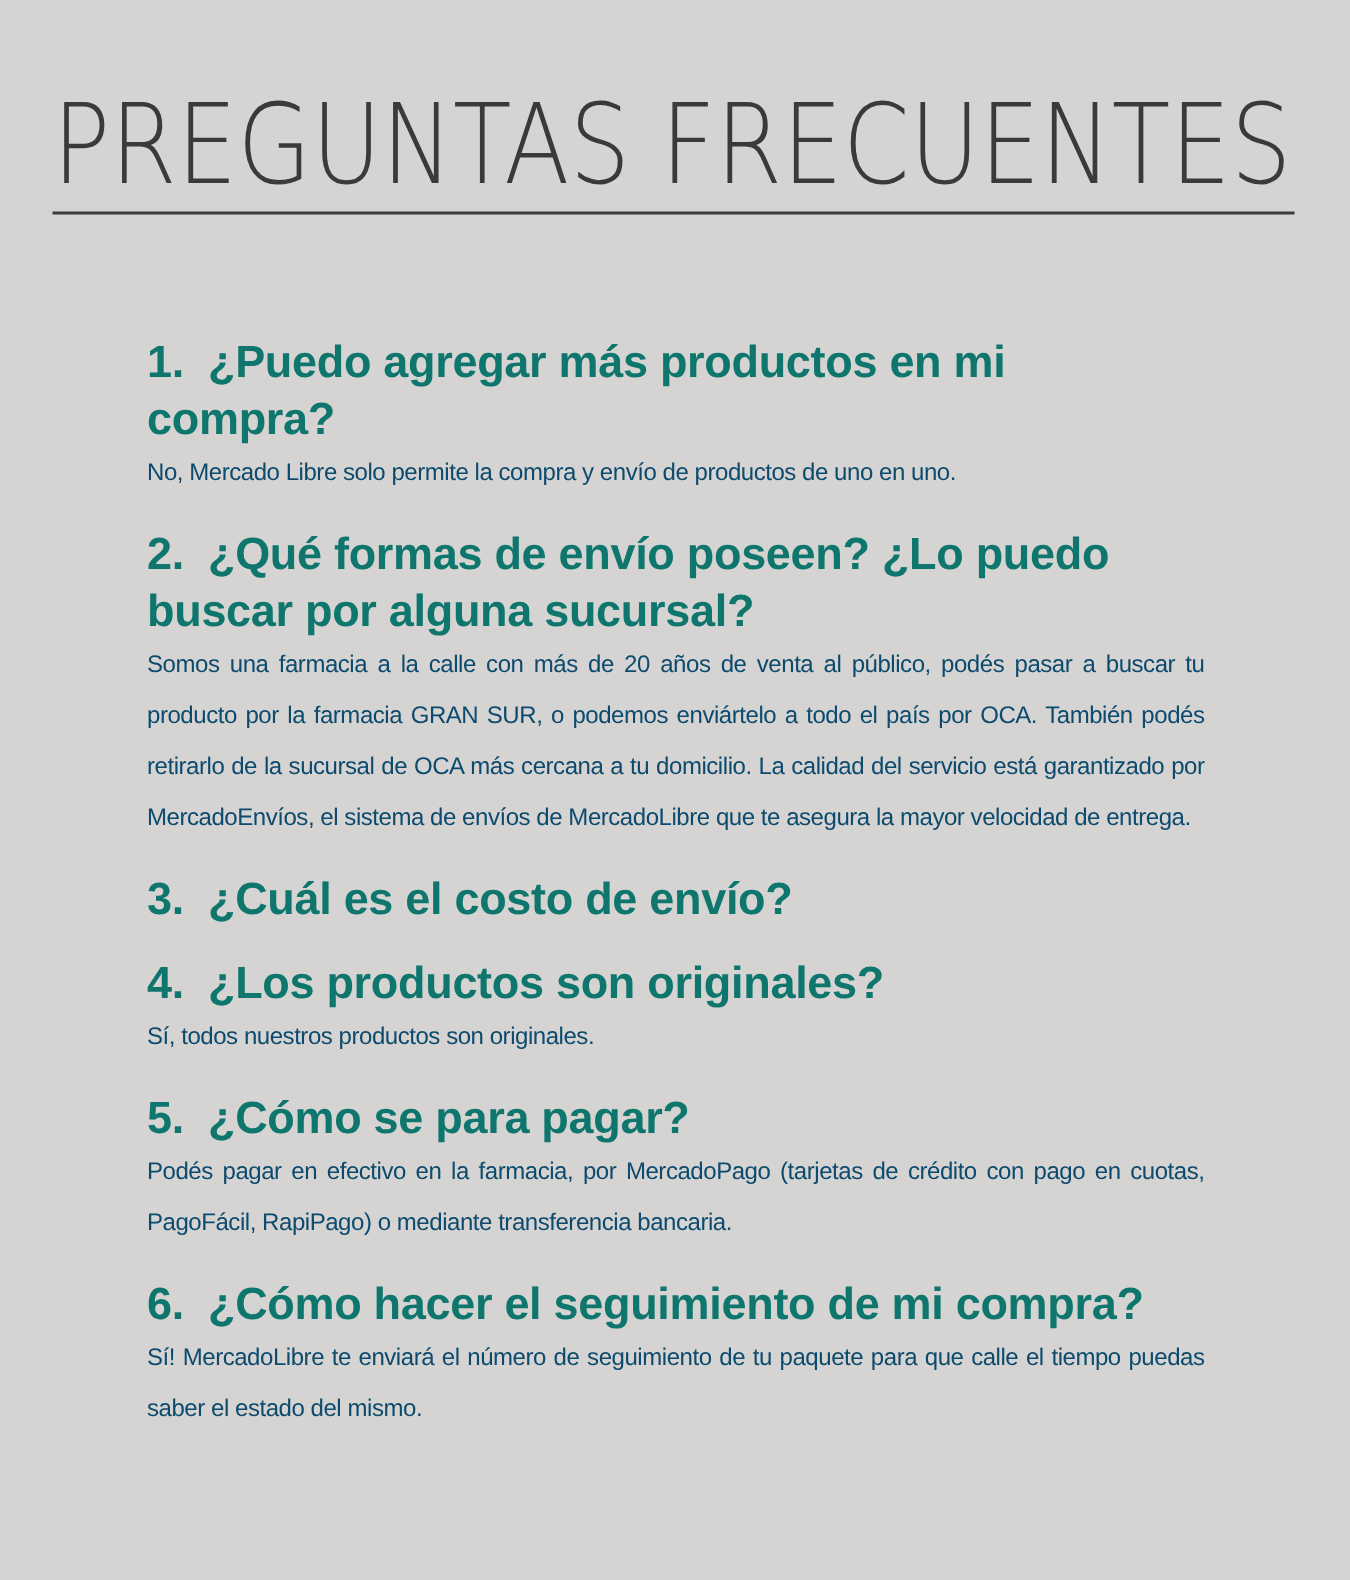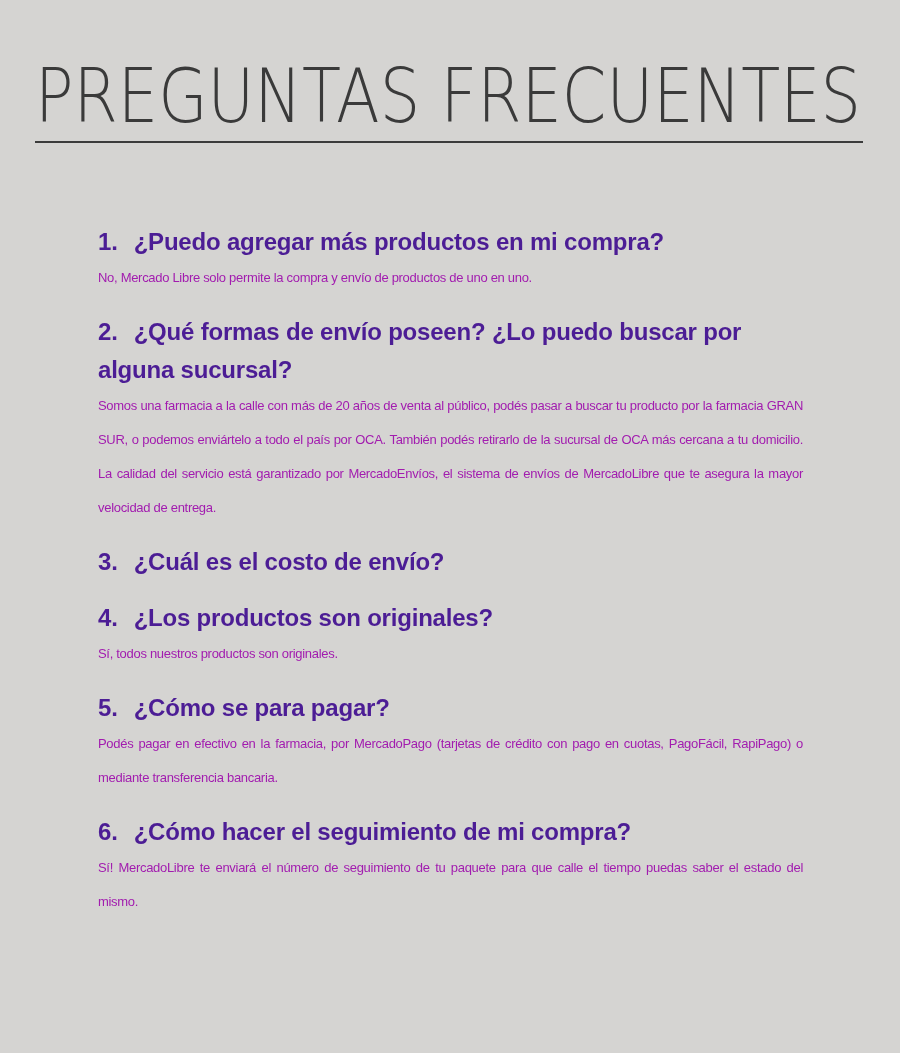--- a/index.html
+++ b/index.html
@@ -29,36 +29,36 @@
   .divider {
     width: 828px;
     height: 0;
     border-top: 2px solid #3b3b3b;
     margin-top: 11px;
   }
   .content {
     margin: 80px 97px 0 98px;
   }
   .faq-item .question {
-    color: #4c1d95;
-    font-size: 24px;
+    color: #0f766e;
+    font-size: 30px;
     font-weight: 700;
     line-height: 38px;
     letter-spacing: -0.2px;
     margin: 18px 0 0 0;
   }
   .faq-item:first-child .question {
     margin-top: 0;
   }
   .q-num {
     margin-right: 16px;
   }
   .faq-item .answer {
-    color: #a21caf;
-    font-size: 13px;
+    color: #0c4a6e;
+    font-size: 16px;
     line-height: 34px;
     letter-spacing: -0.3px;
     text-align: justify;
     margin: 0;
   }
 </style>
 </head>
 <body>
 
 <header class="page-header">

